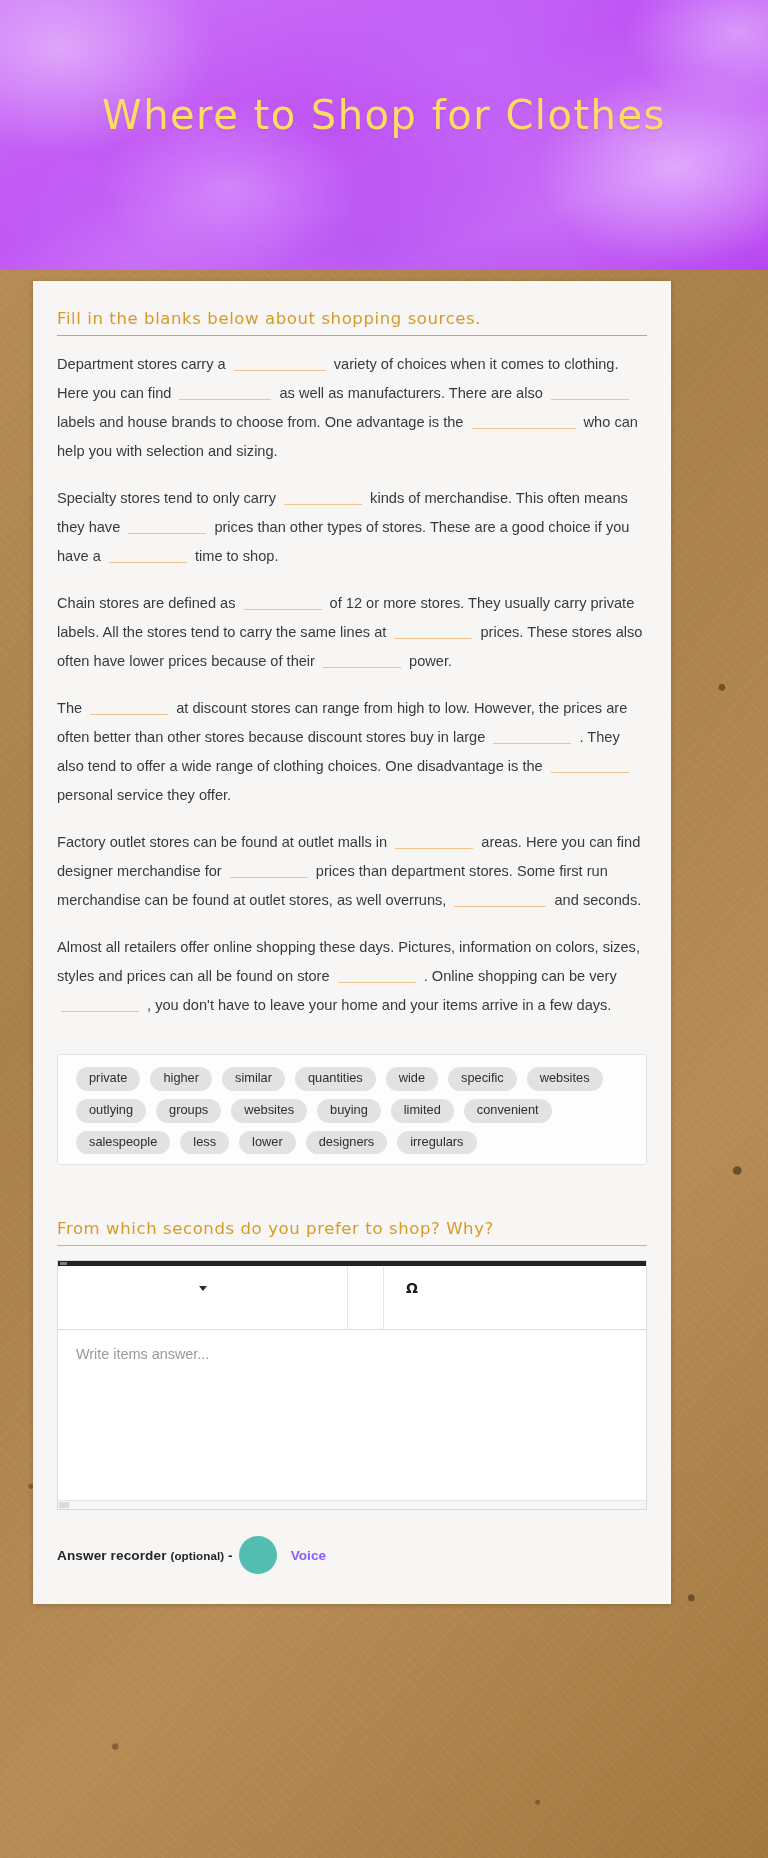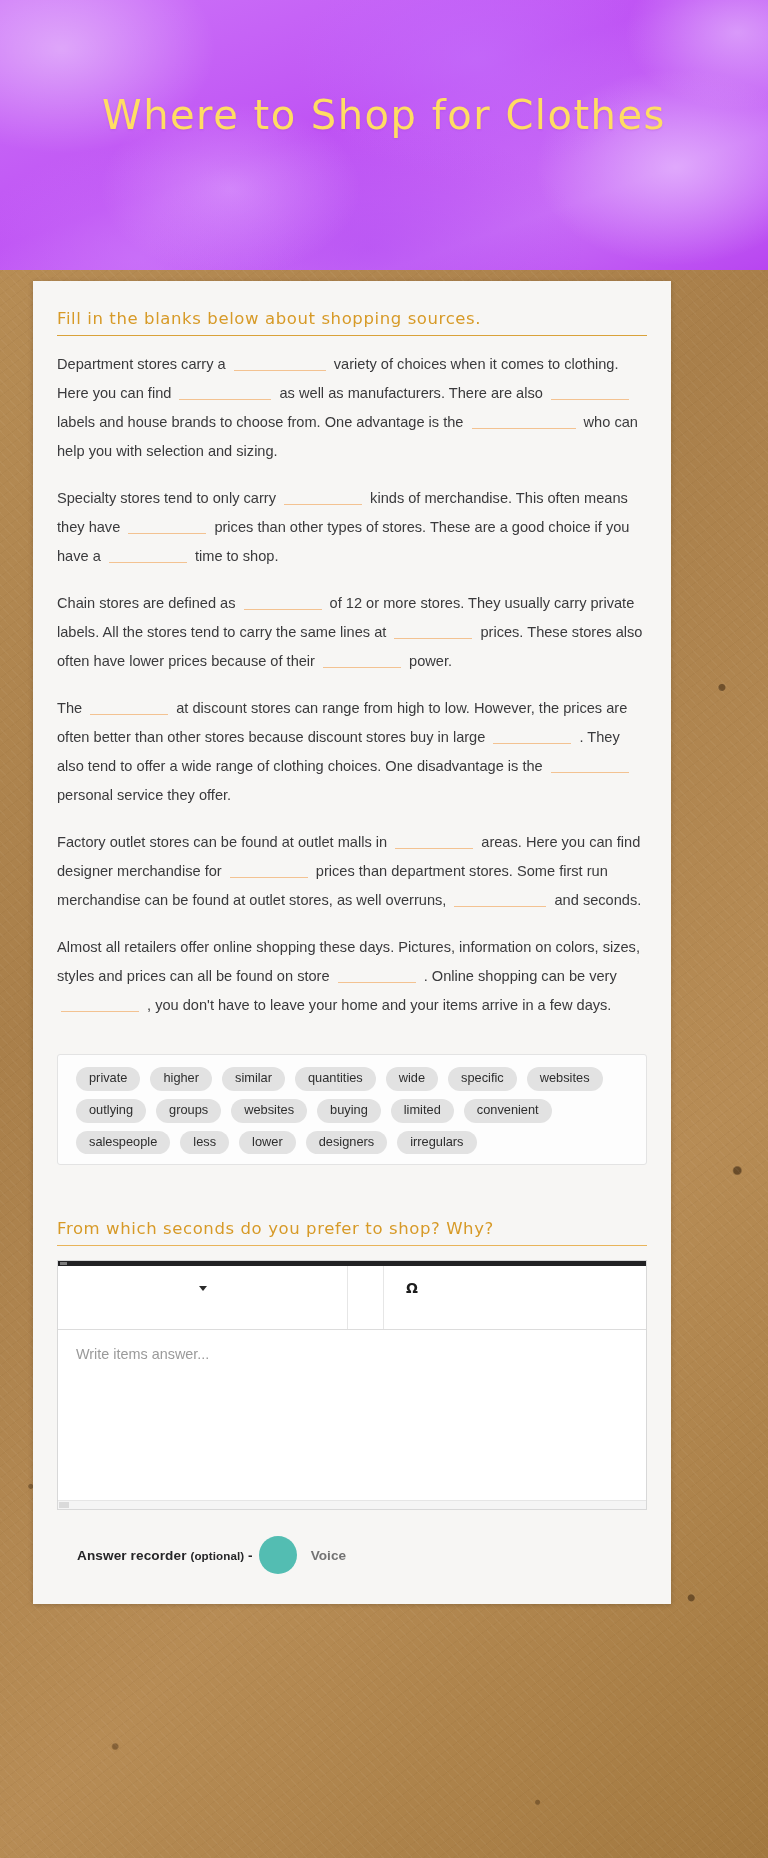--- a/index.html
+++ b/index.html
@@ -212,21 +212,20 @@
     width: 10px; height: 6px;
     background: #dadada;
   }
 
   
   #recorder-row {
     display: flex;
     align-items: center;
     margin-top: 26px;
     gap: 0;
-    margin-left: 20px;
   }
   #recorder-label {
     font-size: 13.6px;
     font-weight: 700;
     color: #252527;
     letter-spacing: .1px;
   }
   #recorder-label .opt {
     font-size: 11.6px;
     font-weight: 700;
@@ -236,21 +235,21 @@
     height: 38px;
     border-radius: 50%;
     background: #53bdb2;
     margin: 0 14px 0 6px;
     cursor: pointer;
     flex: none;
   }
   #rec-voice {
     font-size: 13.6px;
     font-weight: 700;
-    color: #737373;
+    color: #8b5cf6;
   }
 </style>
 </head>
 <body>
 
 <div id="backdrop"></div>
 
 <div id="hero">
   <div id="hero-title">Where to Shop for Clothes</div>
 </div>

